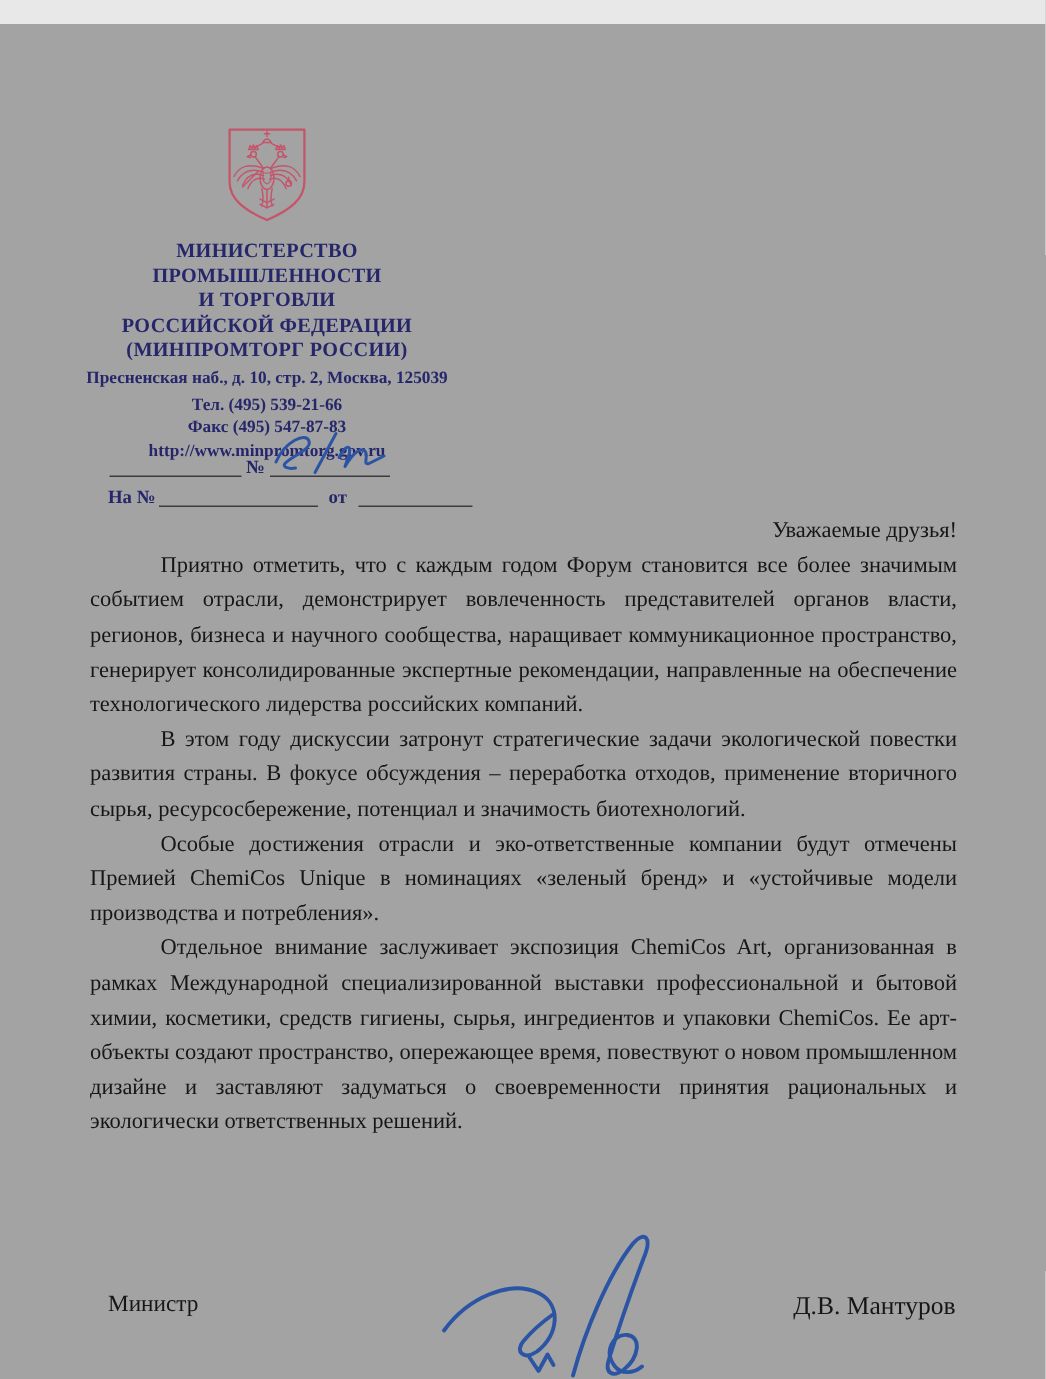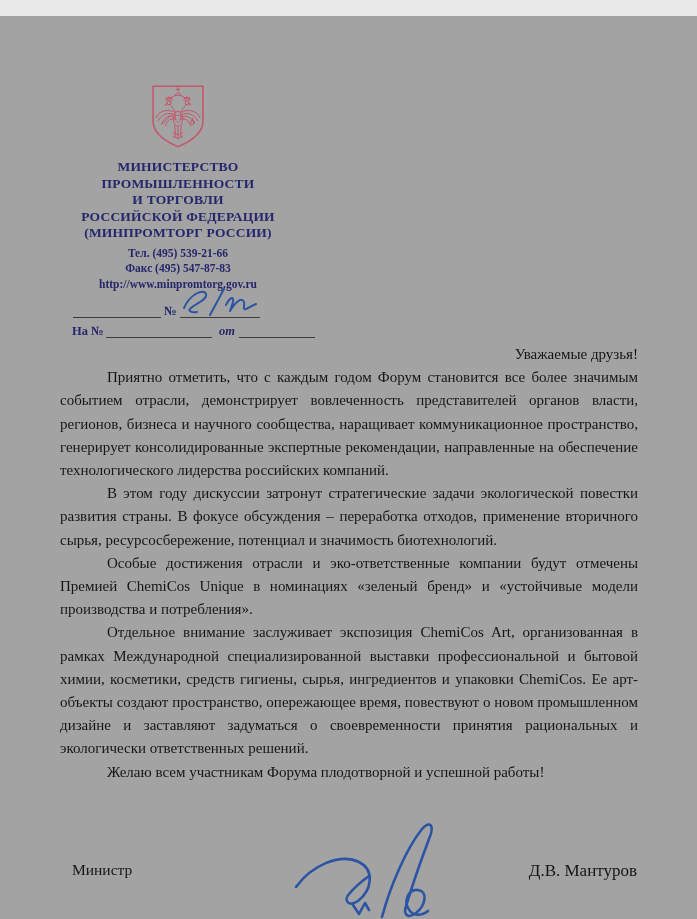--- a/index.html
+++ b/index.html
@@ -137,48 +137,48 @@
     </svg>
 
     <div class="ministry">
       <div>МИНИСТЕРСТВО</div>
       <div>ПРОМЫШЛЕННОСТИ</div>
       <div>И ТОРГОВЛИ</div>
       <div>РОССИЙСКОЙ ФЕДЕРАЦИИ</div>
       <div>(МИНПРОМТОРГ РОССИИ)</div>
     </div>
 
+    <div class="lh-address">Пресненская наб., д. 10, стр. 2, Москва, 125039</div>
 
     <div class="lh-contacts">
       <div>Тел. (495) 539-21-66</div>
       <div>Факс (495) 547-87-83</div>
       <div>http://www.minpromtorg.gov.ru</div>
     </div>
   </div>
 
   <span class="uline" style="left:73px;top:300px;width:88px;"></span>
   <span class="field-label" style="left:164px;top:288px;">№</span>
   <span class="uline" style="left:180px;top:300px;width:80px;"></span>
   <svg class="hand-number" viewBox="0 0 84 38" aria-hidden="true">
     <path class="ink" stroke-width="2" d="M8,24 C14,10 28,4 30,10 C32,16 18,20 14,25 C12,27 16,29 21,28 M34,31 L48,5 M50,21 C54,13 58,12 57,18 L54,27 C60,17 66,13 68,18 C69,22 66,26 70,25 L80,20"></path>
   </svg>
 
   <span class="field-label" style="left:72px;top:308px;">На №</span>
   <span class="uline" style="left:106px;top:320px;width:106px;"></span>
-  <span class="field-label" style="left:219px;top:308px;font-style:italic;">от</span>
+  <span class="field-label" style="left:219px;top:308px;">от</span>
   <span class="uline" style="left:239px;top:320px;width:76px;"></span>
 
 
   <div class="letter-body">
     <p class="salutation">Уважаемые друзья!</p>
     <p>Приятно отметить, что с каждым годом Форум становится все более значимым событием отрасли, демонстрирует вовлеченность представителей органов власти, регионов, бизнеса и научного сообщества, наращивает коммуникационное пространство, генерирует консолидированные экспертные рекомендации, направленные на обеспечение технологического лидерства российских компаний.</p>
     <p>В этом году дискуссии затронут стратегические задачи экологической повестки развития страны. В фокусе обсуждения – переработка отходов, применение вторичного сырья, ресурсосбережение, потенциал и значимость биотехнологий.</p>
     <p>Особые достижения отрасли и эко-ответственные компании будут отмечены Премией ChemiCos Unique в номинациях «зеленый бренд» и «устойчивые модели производства и потребления».</p>
     <p>Отдельное внимание заслуживает экспозиция ChemiCos Art, организованная в рамках Международной специализированной выставки профессиональной и бытовой химии, косметики, средств гигиены, сырья, ингредиентов и упаковки ChemiCos. Ее арт-объекты создают пространство, опережающее время, повествуют о новом промышленном дизайне и заставляют задуматься о своевременности принятия рациональных и экологически ответственных решений.</p>
-    <p>Желаю всем участникам Форума плодотворной и успешной работы!</p>
   </div>
 
   <div class="minister-title">Министр</div>
 
   <svg class="signature" viewBox="0 0 178 115" aria-hidden="true">
     <path class="ink" stroke-width="2.6" d="M6,74 C22,52 50,40 69,49 C85,57 82,77 68,88 C59,94 53,88 59,81 C64,75 72,68 79,63"></path>
     <path class="ink" stroke-width="2.6" d="M63,92 L69,101 L75,90 L79,97"></path>
     <path class="ink" stroke-width="2.6" d="M92,104 C100,74 116,36 132,16 C140,7 145,12 139,26 C130,50 120,80 116,93 C113,102 118,106 126,100 C136,92 138,78 128,77 C119,76 112,88 120,98 C124,103 132,103 138,98"></path>
   </svg>
 

